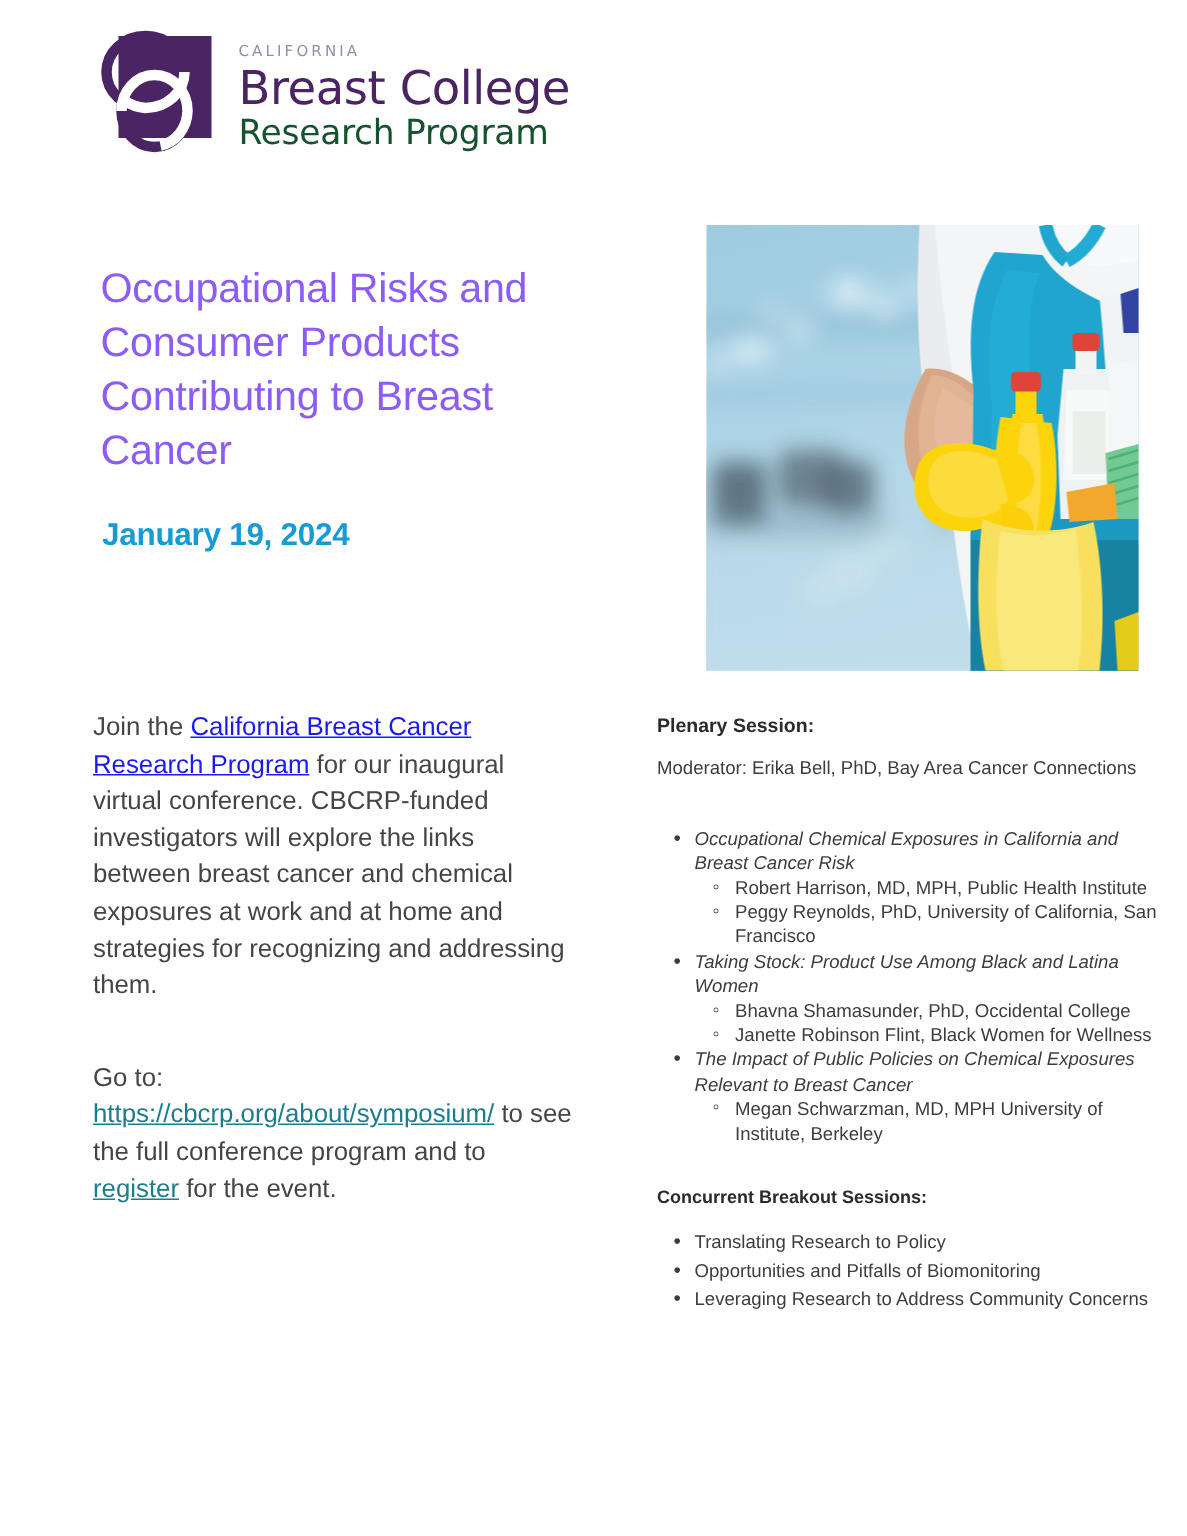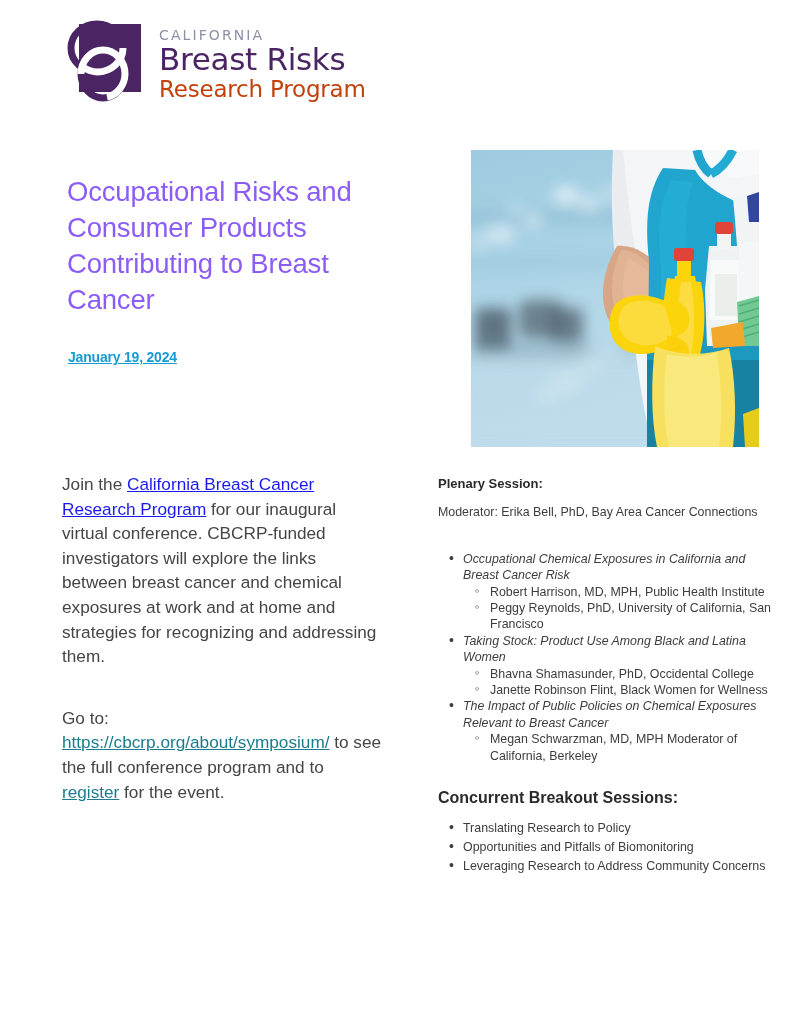--- a/index.html
+++ b/index.html
@@ -31,40 +31,40 @@
     width: 88px;
     height: 86px;
   }
   .logo-text {
     position: absolute;
     left: 96px;
     top: 0px;
     width: 230px;
   }
   .logo-cal {
-    font-size: 14px;
+    font-size: 10px;
     letter-spacing: 2.1px;
     color: #8e8fa8;
     font-weight: 400;
     line-height: 14px;
     padding-top: 12px;
     font-family: "DejaVu Sans", sans-serif;
   }
   .logo-bc {
     font-size: 31px;
     line-height: 34px;
     color: #4a2463;
     font-weight: 400;
     letter-spacing: -0.3px;
     font-family: "DejaVu Sans", sans-serif;
   }
   .logo-rp {
     font-size: 23px;
     line-height: 27px;
-    color: #c2410c;
+    color: #14532d;
     font-weight: 400;
     letter-spacing: -0.2px;
     font-family: "DejaVu Sans", sans-serif;
   }
 
   
   .title {
     position: absolute;
     left: 67px;
     top: 174px;
@@ -74,26 +74,25 @@
     color: #8b5cf6;
     font-weight: 400;
     letter-spacing: -0.2px;
   }
 
   .datetime {
     position: absolute;
     left: 68px;
     top: 344px;
     width: 300px;
-    font-size: 14px;
+    font-size: 21px;
     line-height: 26px;
     color: #169BD5;
     font-weight: bold;
     letter-spacing: -0.2px;
-    text-decoration: underline;
   }
 
   
   .photo {
     position: absolute;
     left: 471px;
     top: 150px;
     width: 288px;
     height: 297px;
     overflow: hidden;
@@ -184,21 +183,21 @@
   }
   ul.plain > li::before {
     content: "\2022";
     position: absolute;
     left: -14px;
     top: -1px;
     font-size: 14px;
   }
   .breakout-head {
     font-weight: bold;
-    font-size: 16px;
+    font-size: 12px;
     color: #2b2b2b;
     margin: 26px 0 13px 0;
   }
 </style>
 </head>
 <body>
 
 <div class="logo-block">
   <div class="logo-mark">
     <svg width="88" height="86" viewBox="0 0 88 86" xmlns="http://www.w3.org/2000/svg">
@@ -208,21 +207,21 @@
         <ellipse cx="40" cy="56" rx="22" ry="24"></ellipse>
       </g>
       <g fill="none" stroke="#ffffff" stroke-width="7">
         <path d="M 60 30 A 26 24 0 0 1 34 54 A 26 24 0 0 1 20 49"></path>
         <path d="M 18 56 A 22 24 0 0 1 40 32 A 22 24 0 0 1 62 56 A 22 24 0 0 1 44 79"></path>
       </g>
     </svg>
   </div>
   <div class="logo-text">
     <div class="logo-cal">CALIFORNIA</div>
-    <div class="logo-bc">Breast Risks</div>
+    <div class="logo-bc">Breast College</div>
     <div class="logo-rp">Research Program</div>
   </div>
 </div>
 
 <div class="title">Occupational Risks and Consumer Products Contributing to Breast Cancer</div>
 
 <div class="datetime">
   <div>January 19, 2024</div>
 </div>
 
@@ -351,21 +350,21 @@
     <li>
       <span>Taking Stock: Product Use Among Black and Latina Women</span>
       <ul class="lvl2">
         <li>Bhavna Shamasunder, PhD, Occidental College</li>
         <li>Janette Robinson Flint, Black Women for Wellness</li>
       </ul>
     </li>
     <li>
       <span>The Impact of Public Policies on Chemical Exposures Relevant to Breast Cancer</span>
       <ul class="lvl2">
-        <li>Megan Schwarzman, MD, MPH Moderator of California, Berkeley</li>
+        <li>Megan Schwarzman, MD, MPH University of Institute, Berkeley</li>
       </ul>
     </li>
   </ul>
 
   <div class="breakout-head">Concurrent Breakout Sessions:</div>
   <ul class="plain">
     <li>Translating Research to Policy</li>
     <li>Opportunities and Pitfalls of Biomonitoring</li>
     <li>Leveraging Research to Address Community Concerns</li>
   </ul>

